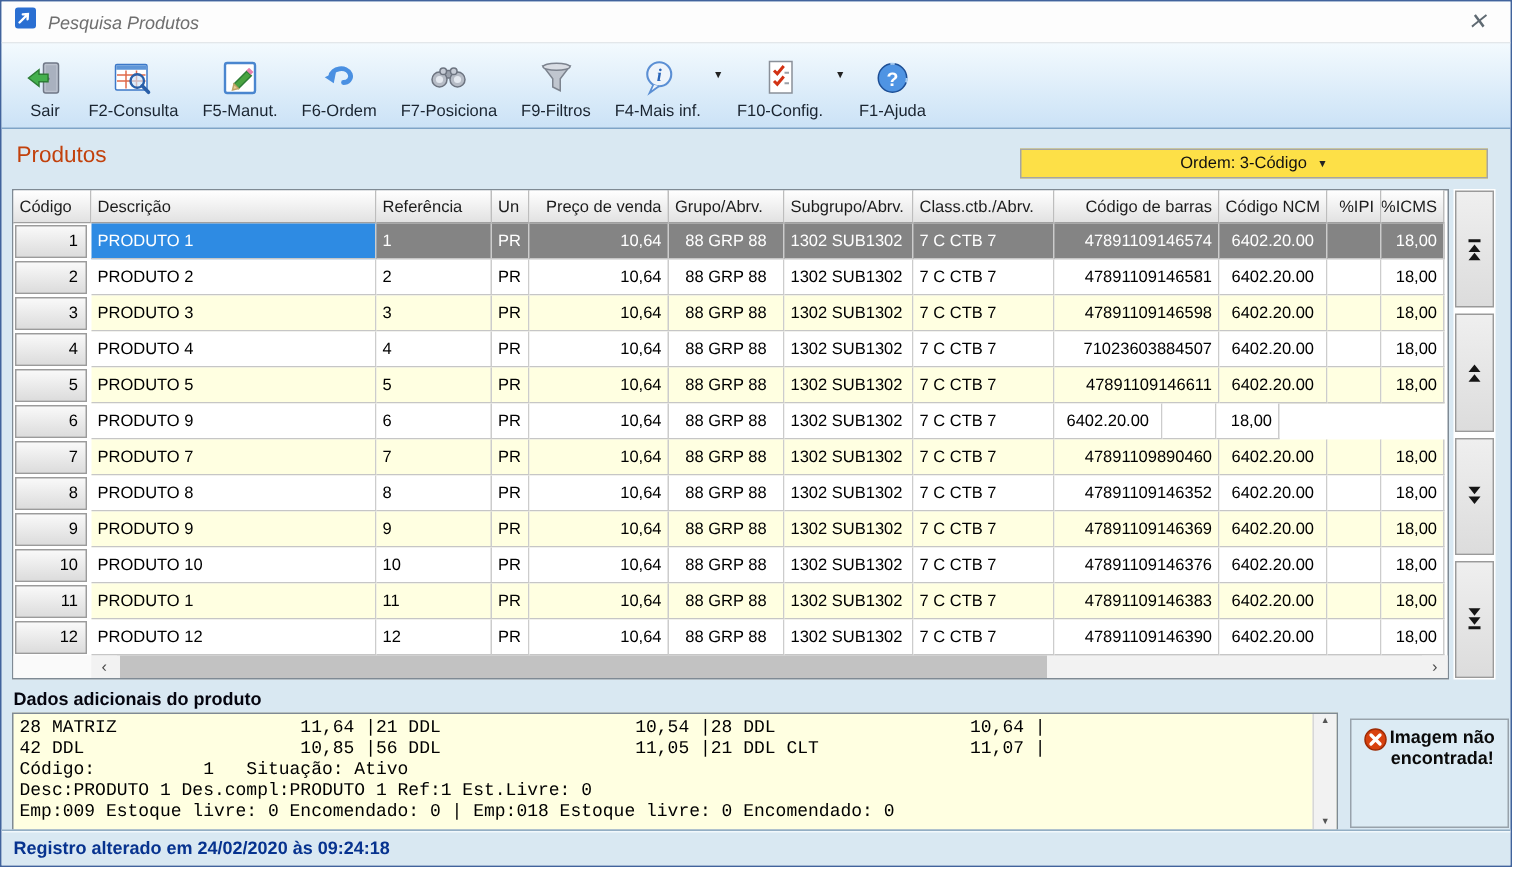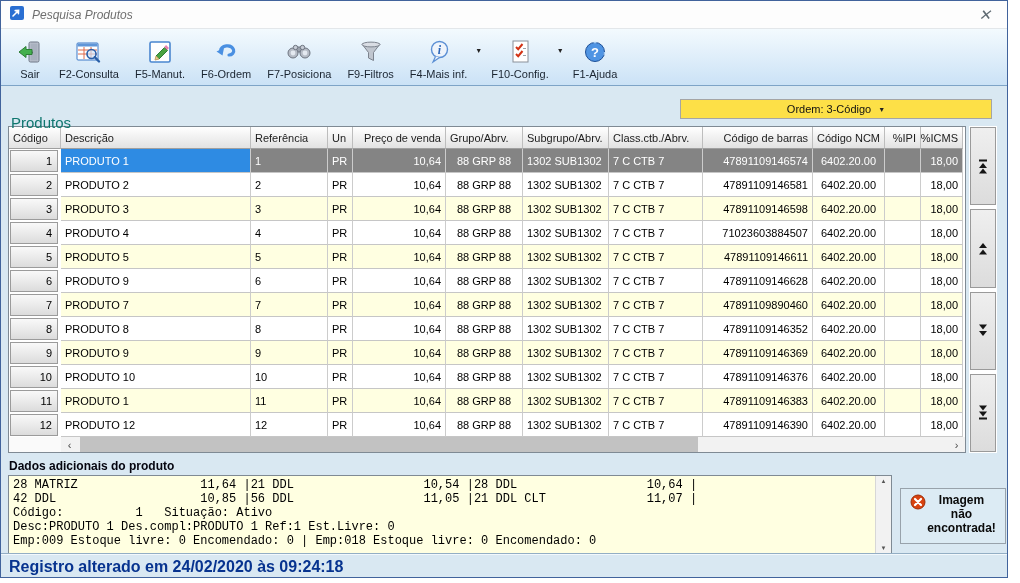--- a/index.html
+++ b/index.html
@@ -12,21 +12,21 @@
   .close-btn { margin-left:auto; color:#5f6a72; font-size:15px; line-height:15px; cursor:default; padding:2px 6px; }
 
   
   .toolbar { height:57px; background:linear-gradient(#f3fafe, #cbe2f6); border-bottom:1px solid #7ea4c7; display:flex; align-items:stretch; padding:2px 4px 1px 8px; }
   .tbtn { display:flex; flex-direction:column; align-items:center; justify-content:flex-end; gap:2px; padding:2px 8px 4px 8px; font-size:11px; color:#1a2430; }
   .tbtn .ticon { height:28px; display:flex; align-items:center; }
   .drop-caret { align-self:center; margin:0 1px 14px 0; font-size:7px; color:#222; }
 
   
   .prod-head { position:relative; height:40px; }
-  .prod-title { position:absolute; left:10px; top:28px; font-size:15px; color:#0f766e; }
+  .prod-title { position:absolute; left:10px; top:9px; font-size:15px; color:#c2410c; }
   .order-btn { position:absolute; right:15px; top:13px; width:312px; height:20px; background:#fde047; border:1px solid #a5a5a5; font-size:11px; color:#111; display:flex; align-items:center; justify-content:center; gap:7px; }
   .order-btn .caret { font-size:7px; color:#222; }
 
   
   .grid-zone { display:flex; margin-left:7px; }
   .grid-panel { width:958px; background:#fff; border:1px solid #7f8a94; }
   .ghead { display:flex; height:22px; }
   .hcell { background:linear-gradient(#ffffff,#e2e2e2); border-right:1px solid #bdbdbd; border-bottom:1px solid #9f9f9f; font-size:11px; color:#1c1c1c; display:flex; align-items:center; padding:0 4px; white-space:nowrap; overflow:hidden; }
   .grow { display:flex; height:24px; }
   .cell { border-right:1px solid #cccccc; border-bottom:1px solid #c6c6c6; font-size:11px; color:#000; display:flex; align-items:center; padding:0 4px; white-space:nowrap; overflow:hidden; background:#fff; }
@@ -52,26 +52,26 @@
   .nav-strip { width:28px; margin-left:3px; background:#fff; display:flex; flex-direction:column; gap:4px; padding:1px; }
   .nav-btn { flex:1; background:linear-gradient(#efefef,#dcdcdc); border:1px solid #9a9a9a; display:flex; align-items:center; justify-content:center; }
 
   
   .details-label { margin:6px 0 2px 8px; font-size:12px; font-weight:bold; color:#05050f; }
   .details-row { display:flex; margin-left:7px; align-items:center; }
   .memo { position:relative; width:884px; height:79px; background:#ffffe1; border:1px solid #7f8a94; overflow:hidden; }
   .memo pre { font-family:"Liberation Mono","DejaVu Sans Mono",monospace; font-size:12px; line-height:14px; color:#000; padding:2px 20px 2px 4px; white-space:pre; }
   .vscroll { position:absolute; right:0; top:0; bottom:0; width:16px; background:#f2f2f2; border-left:1px solid #d7d7d7; display:flex; flex-direction:column; justify-content:space-between; align-items:center; padding:2px 0; }
   .vs-arrow { font-size:6px; color:#555; }
-  .image-panel { width:106px; height:56px; margin-left:8px; margin-top:2px; background:#dcebf4; border:1px solid #98a2ab; display:flex; align-items:flex-start; justify-content:center; padding:4px 20px; }
+  .image-panel { width:106px; height:73px; margin-left:8px; margin-top:2px; background:#dcebf4; border:1px solid #98a2ab; display:flex; align-items:flex-start; justify-content:center; padding:4px 8px; }
   .image-panel .txt { font-size:12px; font-weight:bold; color:#0a0a0a; text-align:center; width:80px; line-height:14px; }
   .image-panel .err { margin:1px 1px 0 0; }
 
   
-  .statusbar { position:absolute; left:0; right:0; bottom:0; height:24px; border-top:1px solid #93aec4; box-shadow:inset 0 1px 0 #f2f8fc; padding:4px 8px; font-size:16px; font-weight:bold; color:#07338f; background:#d9e8f2; }
+  .statusbar { position:absolute; left:0; right:0; bottom:0; height:24px; border-top:1px solid #93aec4; box-shadow:inset 0 1px 0 #f2f8fc; padding:4px 8px; font-size:12px; font-weight:bold; color:#07338f; background:#d9e8f2; }
 </style>
 </head>
 <body>
 
 <div class="window">
 
   <div class="titlebar">
     <span>
       <svg width="16" height="16" viewBox="0 0 16 16">
           <rect x="1" y="1" width="14" height="14" rx="2" fill="#2a6fd2"></rect>
@@ -293,21 +293,20 @@
             <div class="cell-num">
               <div class="numbtn">6</div>
             </div>
             <div class="cell c-descricao ">PRODUTO 9</div>
             <div class="cell c-referencia ">6</div>
             <div class="cell c-un ">PR</div>
             <div class="cell c-preco a-r">10,64</div>
             <div class="cell c-grupo a-c">88 GRP 88</div>
             <div class="cell c-subgrupo ">1302 SUB1302</div>
             <div class="cell c-classctb ">7 C CTB 7</div>
-            <div class="cell c-barras a-r">47891109146628</div>
             <div class="cell c-ncm a-c">6402.20.00</div>
             <div class="cell c-ipi a-r"></div>
             <div class="cell c-icms a-r">18,00</div>
           </div>
           <div class="grow odd">
             <div class="cell-num">
               <div class="numbtn">7</div>
             </div>
             <div class="cell c-descricao ">PRODUTO 7</div>
             <div class="cell c-referencia ">7</div>

